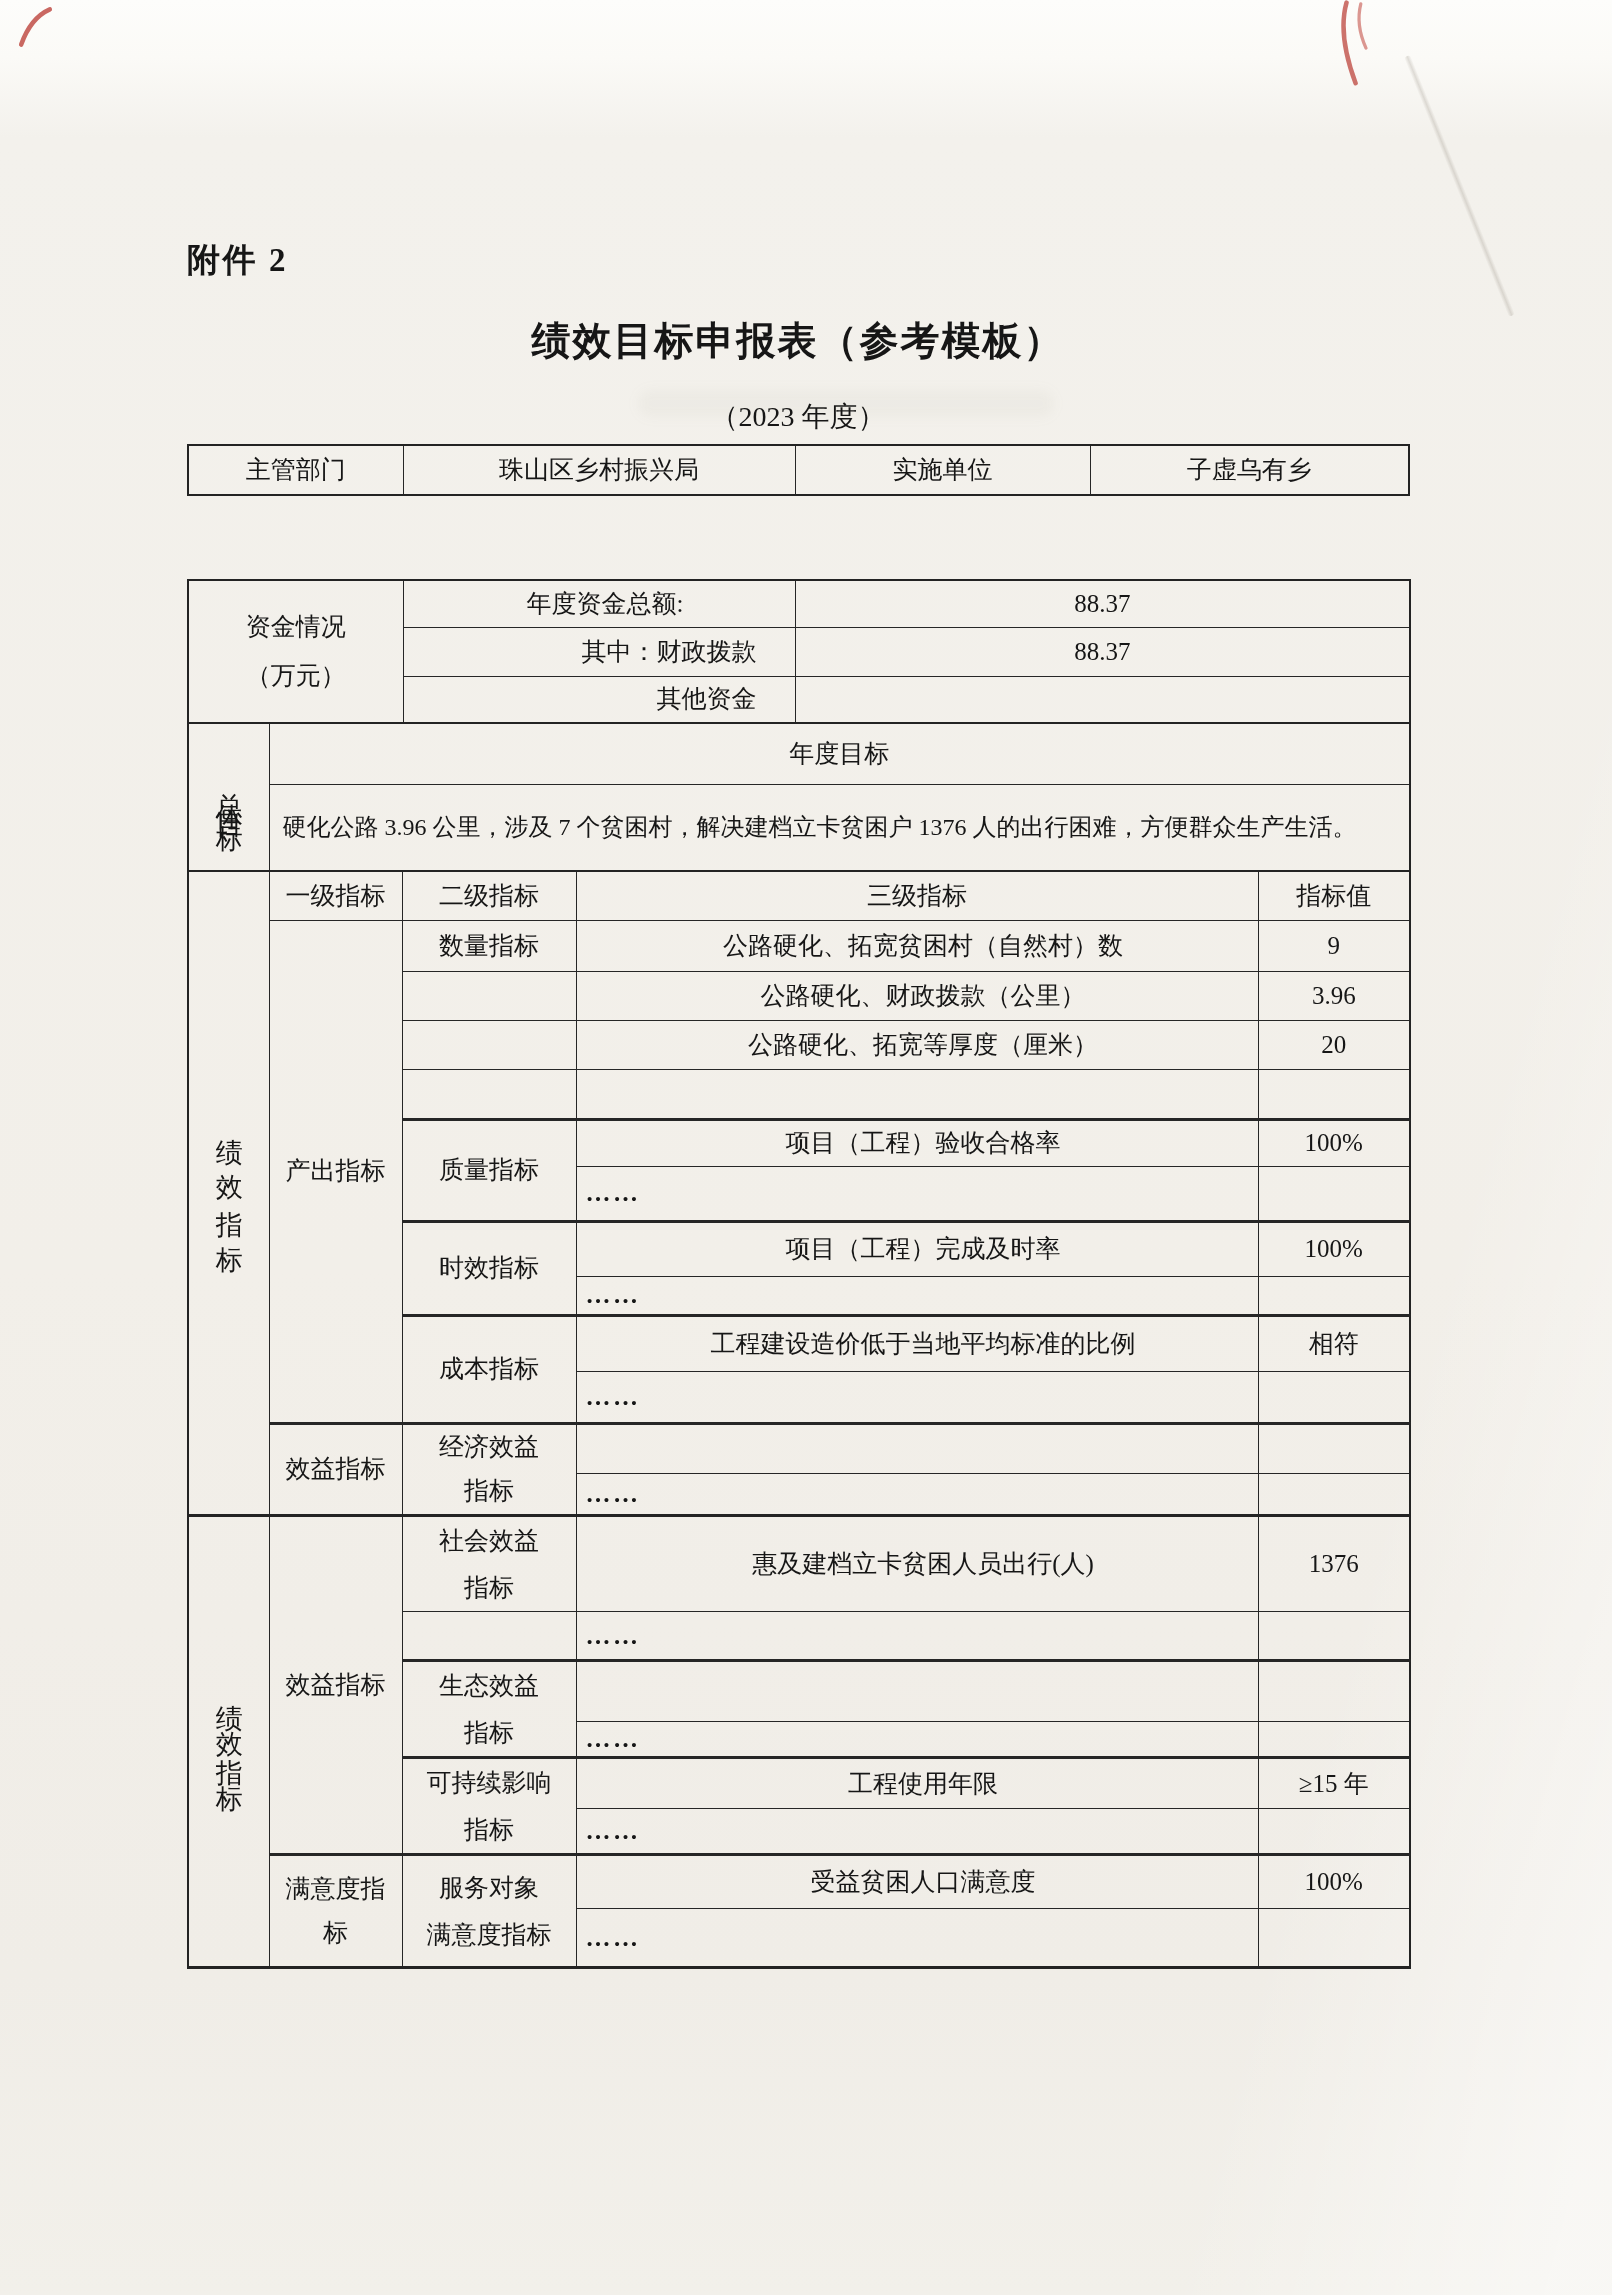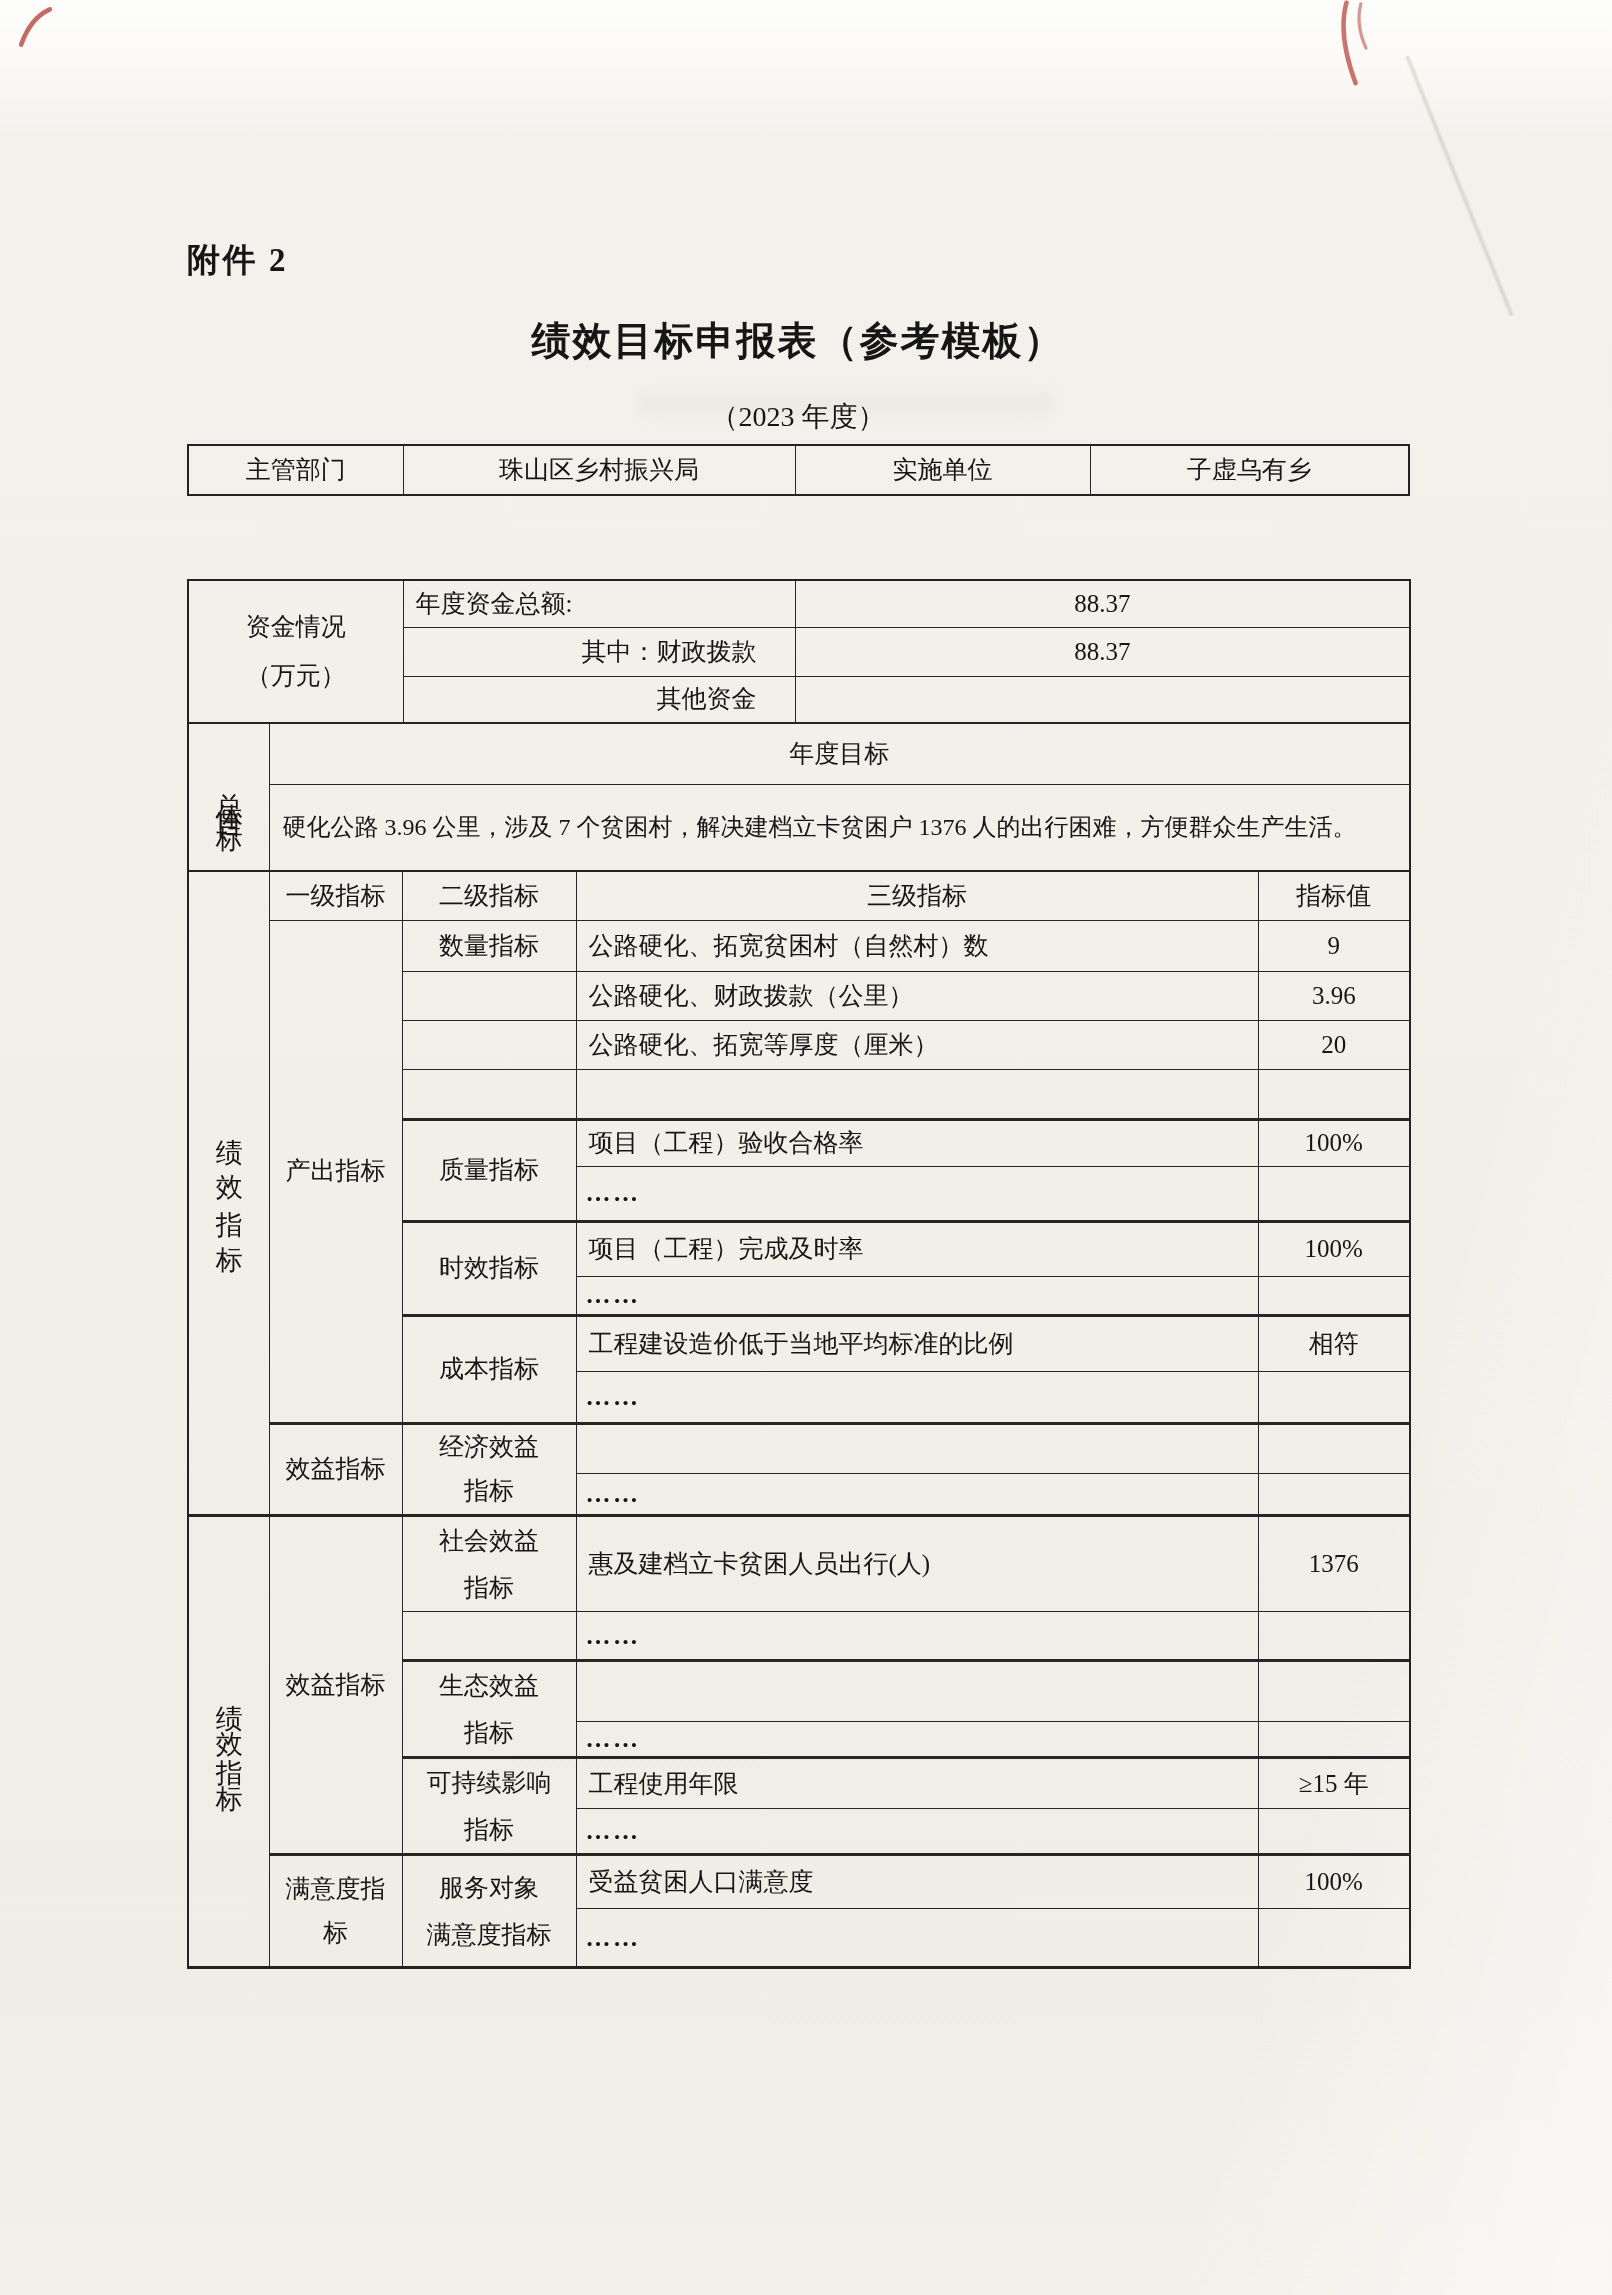--- a/index.html
+++ b/index.html
@@ -25,21 +25,21 @@
 
   .t-info  { top:0px;    width:1222px; }
   .t-fund  { top:135px;  width:1222px; }
   .t-goal  { top:278px;  width:1222px; }
   .t-perf1 { top:426px;  width:1222px; }
   .t-perf2 { top:1070px; width:1222px; border-bottom-width:3.3px; }
   .t-perf2 { border-top-width:3.9px; }
 
   .wrapcell { line-height:1.62; padding:3.9px 14.3px; }
   .wide-wrap { line-height:1.6; padding:3.9px 6.5px; }
-  .left  { text-align:left; padding-left:12px;margin-left:42px; }
+  .left  { text-align:center; padding-left:12px;margin-left:42px; }
   .right { text-align:right; padding-right:38px;margin-top:28px; }
   .goal-text { text-align:left; padding:2px 13px; line-height:43px; font-size:24px; }
   .two-line { line-height:44px; }
   .two-line-wide { line-height:47px; }
   .dots { text-align:left; padding-left:9px; font-weight:600; letter-spacing:2.6px; }
 
   .vtext { writing-mode:vertical-lr; text-orientation:upright; display:inline-block;
            font-size:27px; line-height:1; }
   .ls-goal  { letter-spacing:11px; }
   .ls-perf1 { letter-spacing:36px; }

